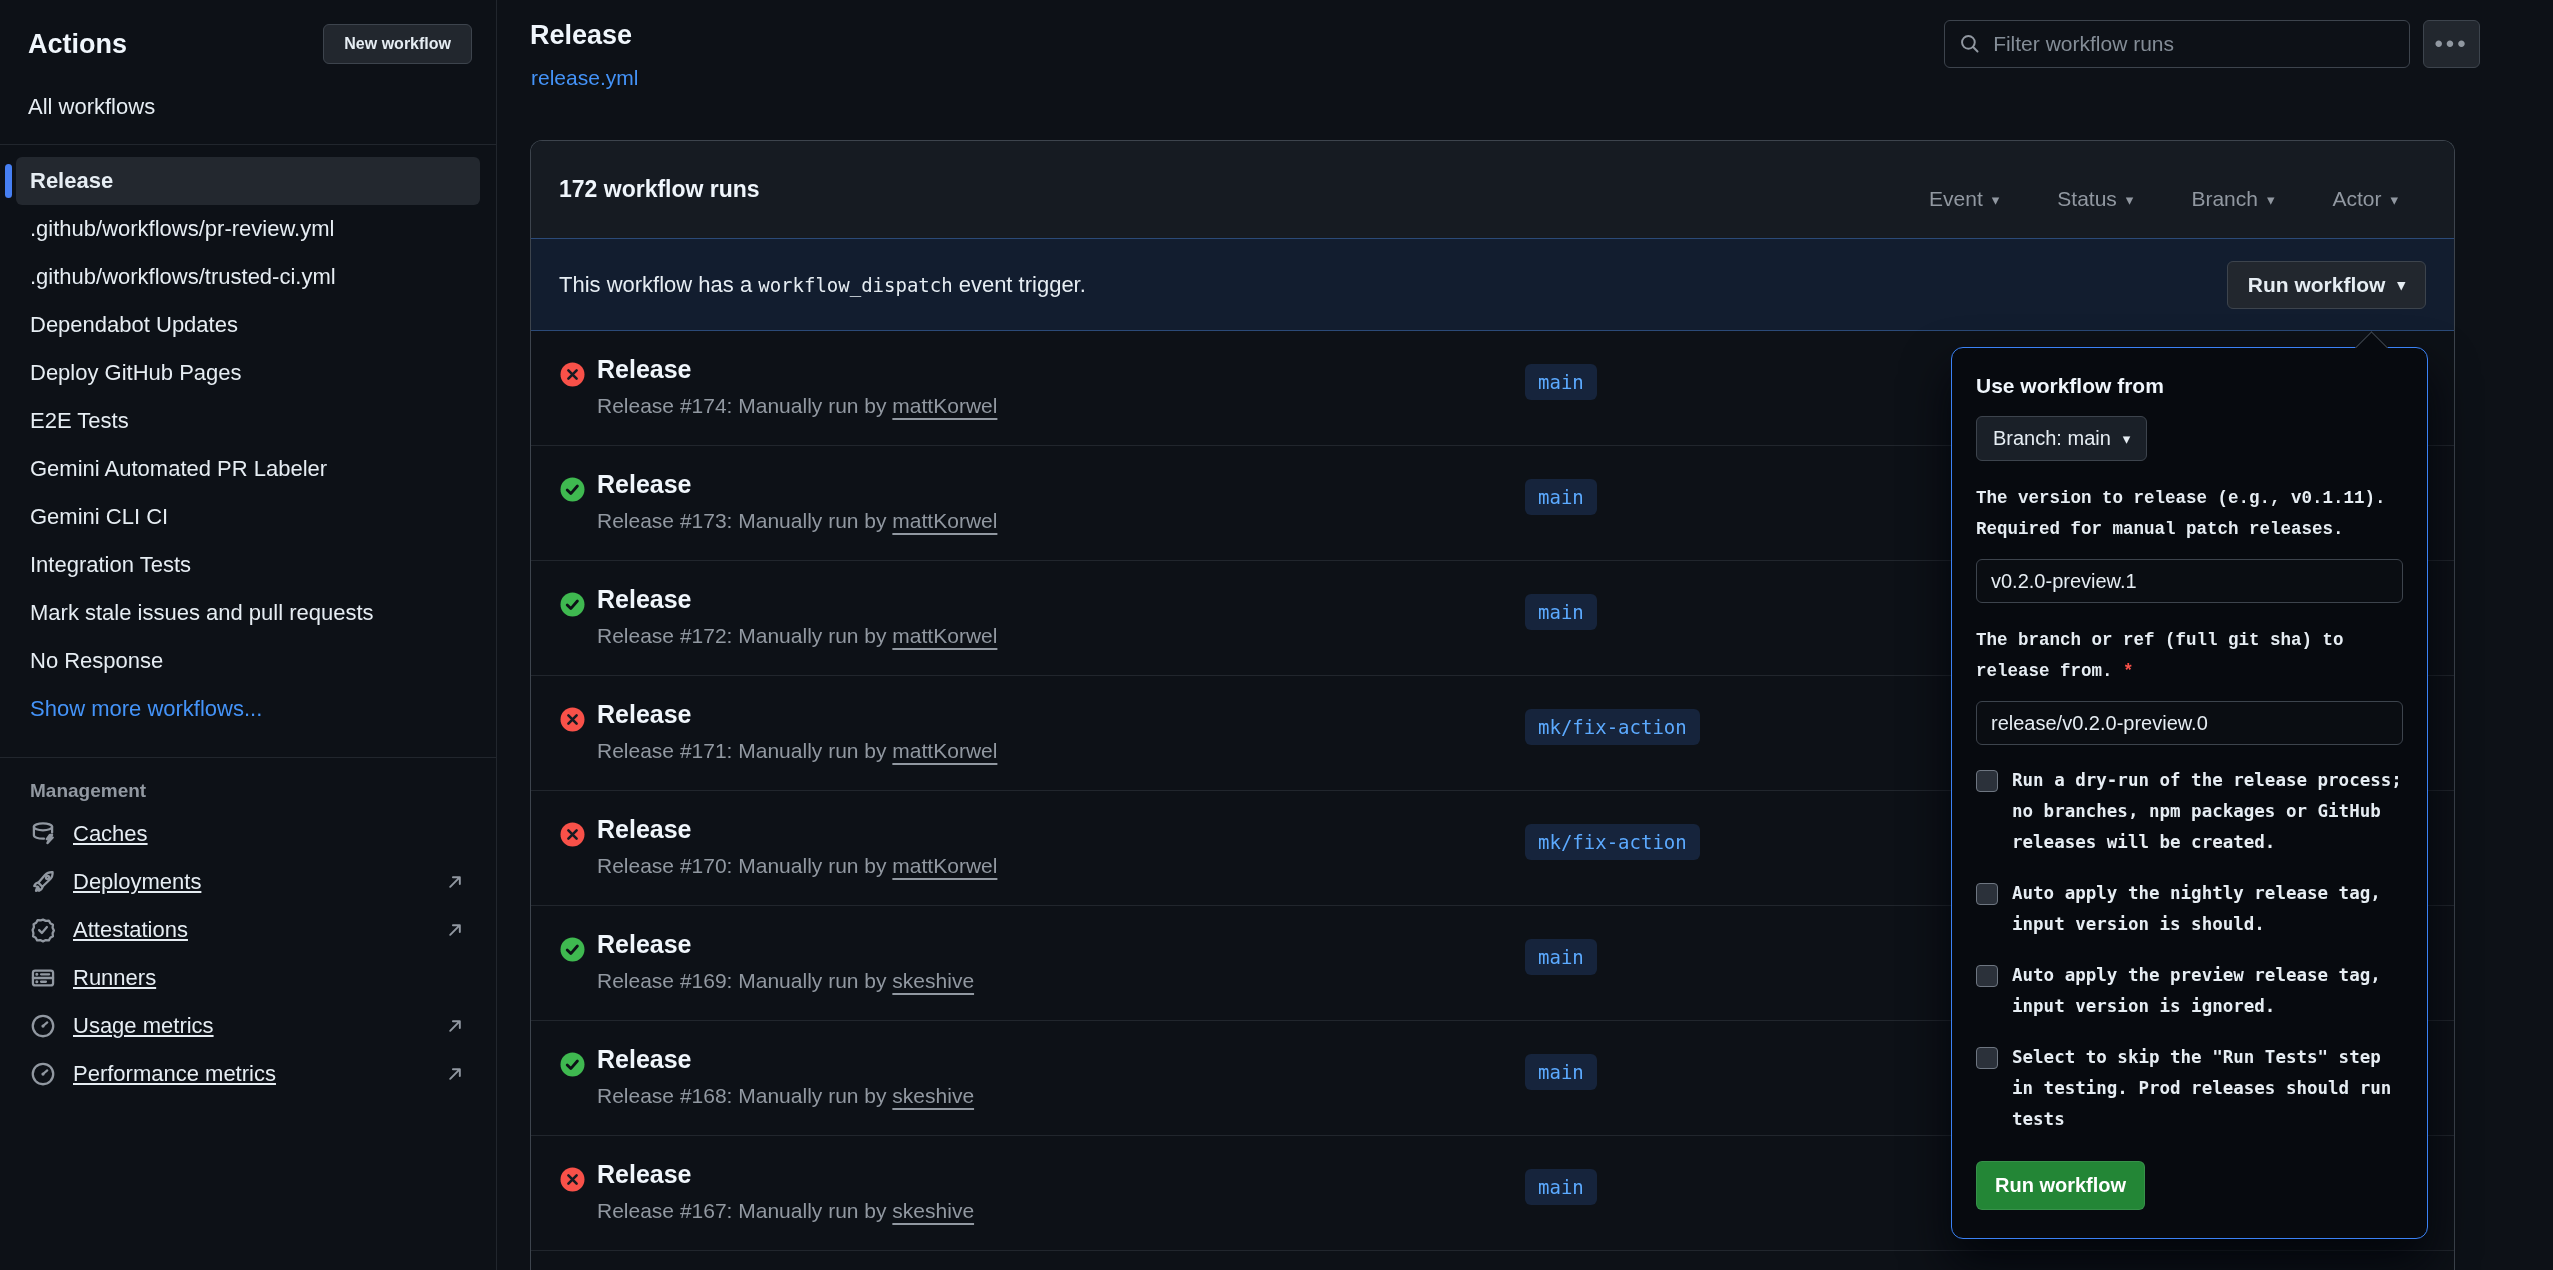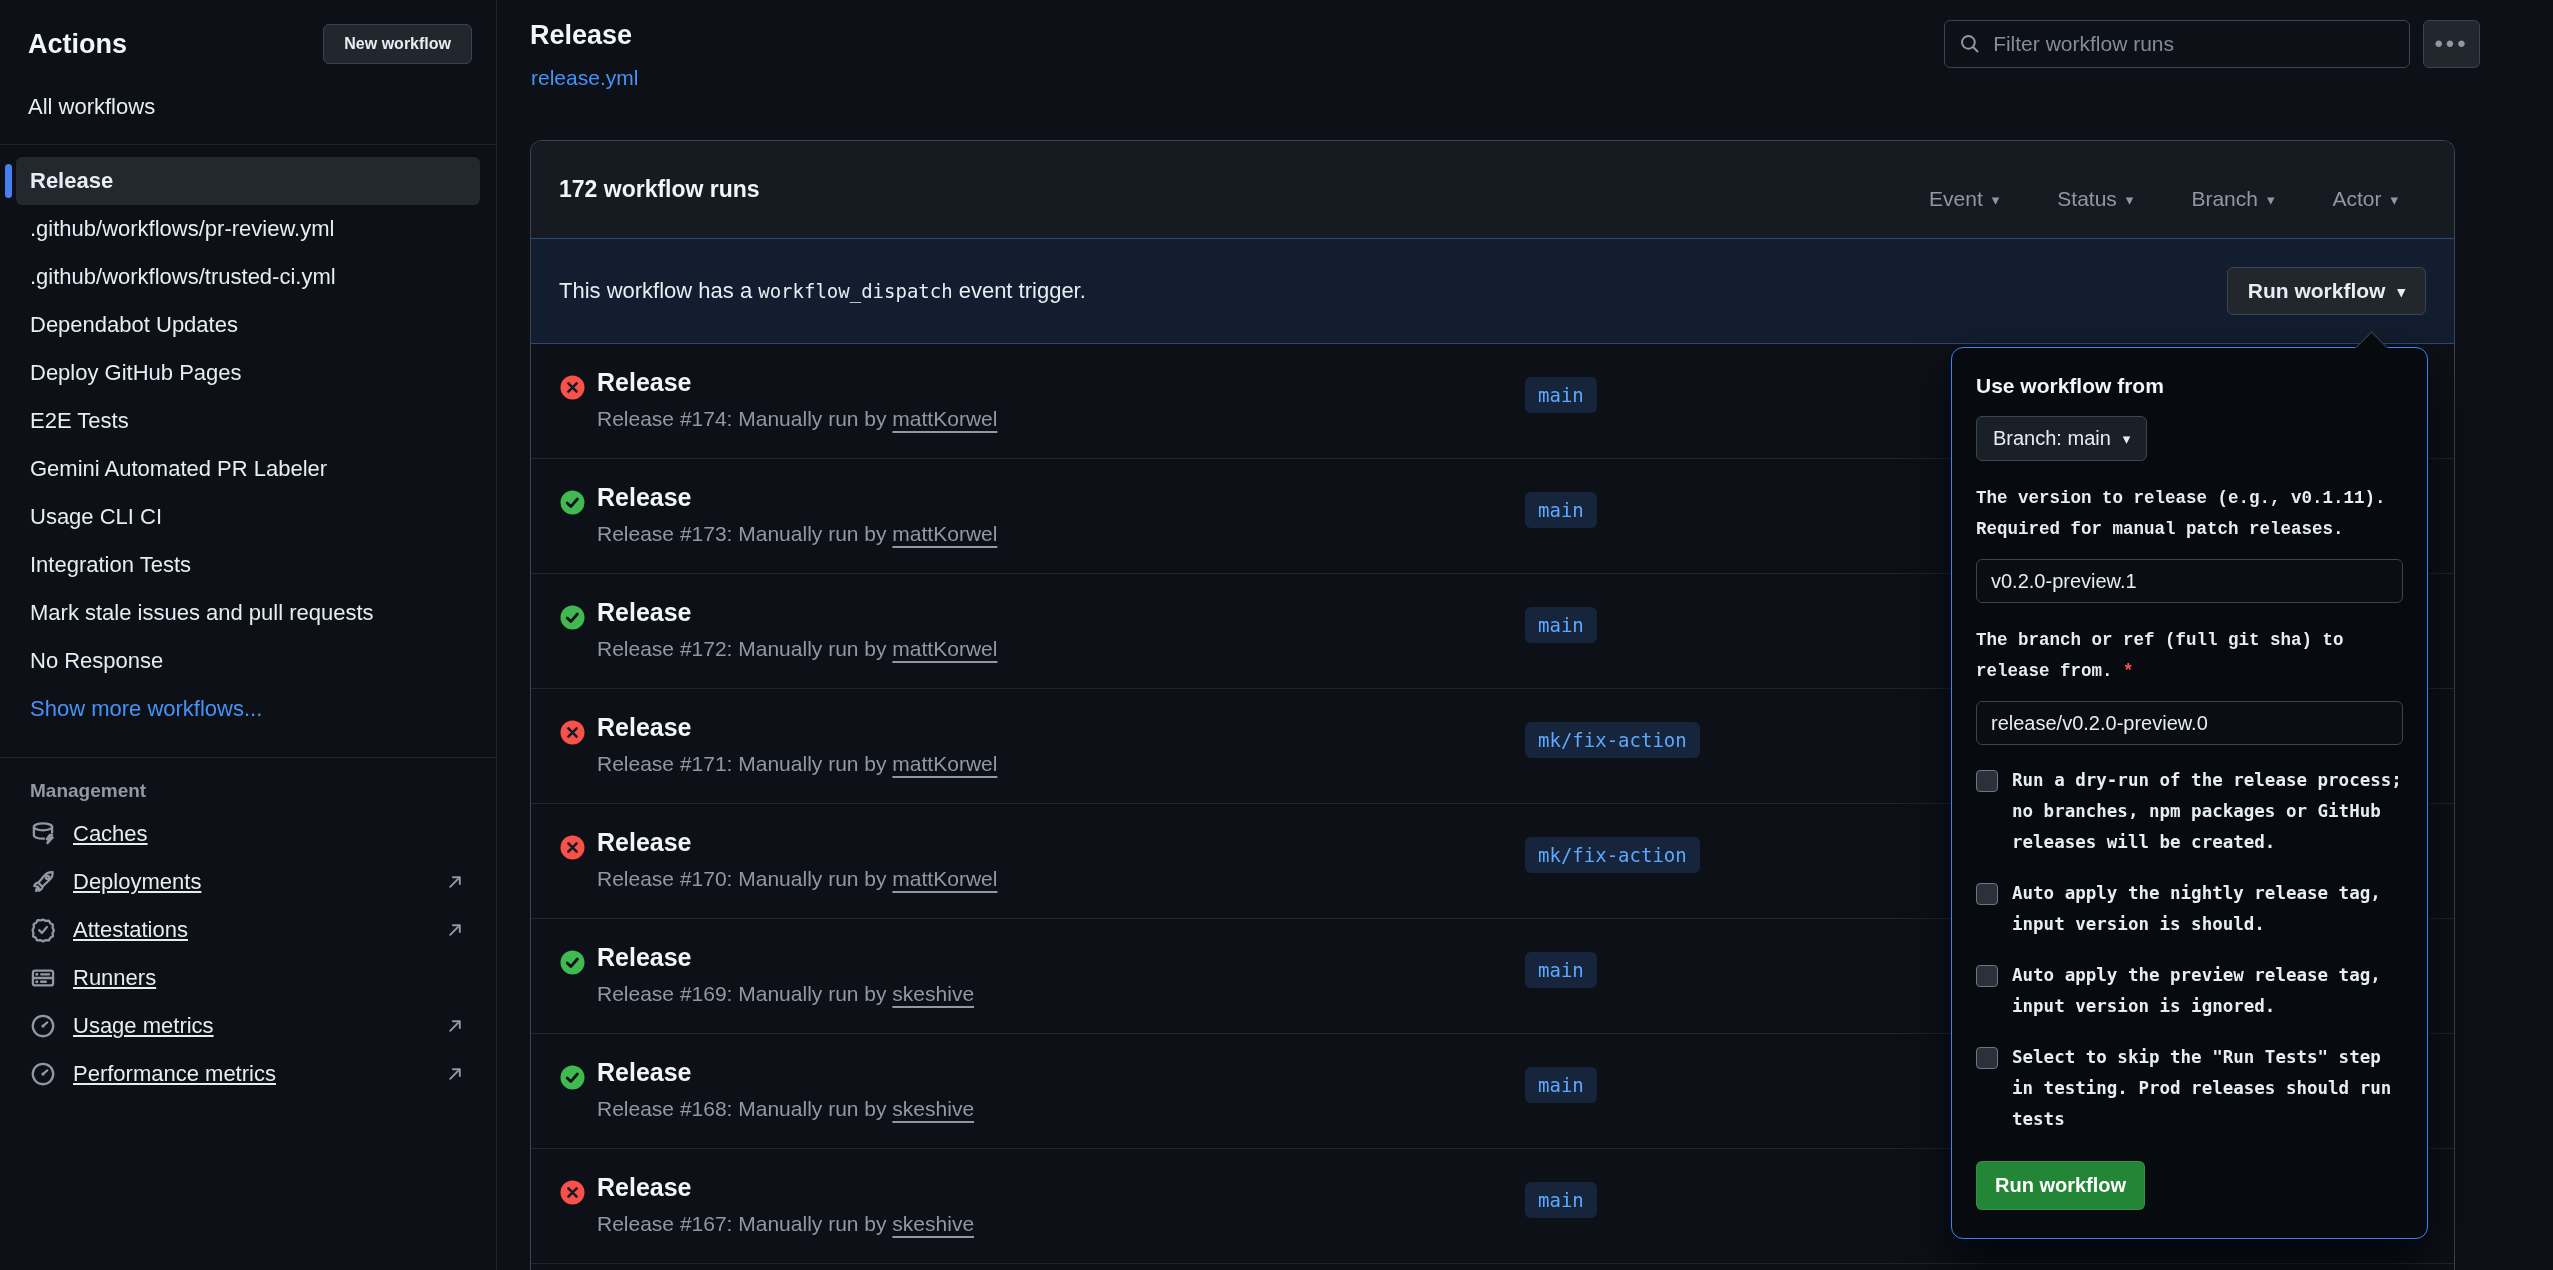--- a/index.html
+++ b/index.html
@@ -49,21 +49,21 @@
   
   .runs-box { position:absolute; left:32px; top:140px; width:1925px; height:1130px;
               border:1px solid #3d444d; border-bottom:none; border-radius:12px 12px 0 0;
               background:#0d1117; overflow:hidden; }
   .box-head { height:97px; background:#161b22; display:flex; align-items:center;
               justify-content:space-between; padding:0 28px; }
   .runs-count { font-size:23px; font-weight:bold; color:#f0f6fc; }
   .run-filters { display:flex; gap:58px; margin-right:28px;margin-top:19px; }
   .run-filter { display:flex; align-items:center; gap:9px; color:#9198a1; font-size:21px; cursor:pointer; }
   .caret { font-size:15px; line-height:1; }
-  .banner { height:106px; background:#121d2f; border-top:1px solid #2b4a78;
+  .banner { height:93px; background:#121d2f; border-top:1px solid #2b4a78;
             border-bottom:1px solid #2b4a78; display:flex; align-items:center; padding:0 28px;justify-content:center; }
   .banner-text { font-size:22px; color:#e6edf3; }
   .banner-code { font-family:"DejaVu Sans Mono", monospace; font-size:19px; padding:0 6px; }
   .run-wf-btn { margin-left:auto; height:48px; padding:0 20px; font-size:21px;
                 display:flex; align-items:center; gap:12px; }
   .run-wf-btn .caret { color:#e6edf3; }
 
   .run-row { position:relative; height:115px; border-bottom:1px solid #21262d; }
   .status-icon { position:absolute; left:28px; top:30px; width:27px; height:27px; }
   .status-icon svg { display:none; }
@@ -118,21 +118,21 @@
   <div class="all-workflows">All workflows</div>
   <hr class="sb-divider">
   <div class="sb-nav">
     <div class="sb-item selected">Release</div>
     <div class="sb-item">.github/workflows/pr-review.yml</div>
     <div class="sb-item">.github/workflows/trusted-ci.yml</div>
     <div class="sb-item">Dependabot Updates</div>
     <div class="sb-item">Deploy GitHub Pages</div>
     <div class="sb-item">E2E Tests</div>
     <div class="sb-item">Gemini Automated PR Labeler</div>
-    <div class="sb-item">Usage CLI CI</div>
+    <div class="sb-item">Gemini CLI CI</div>
     <div class="sb-item">Integration Tests</div>
     <div class="sb-item">Mark stale issues and pull requests</div>
     <div class="sb-item">No Response</div>
     <div class="sb-item link-blue">Show more workflows...</div>
   </div>
   <hr class="sb-divider">
   <div class="mgmt-heading">Management</div>
   <div class="sb-nav">
     <div class="mgmt-item">
       <svg class="icon" width="26" height="26" viewBox="0 0 16 16">

